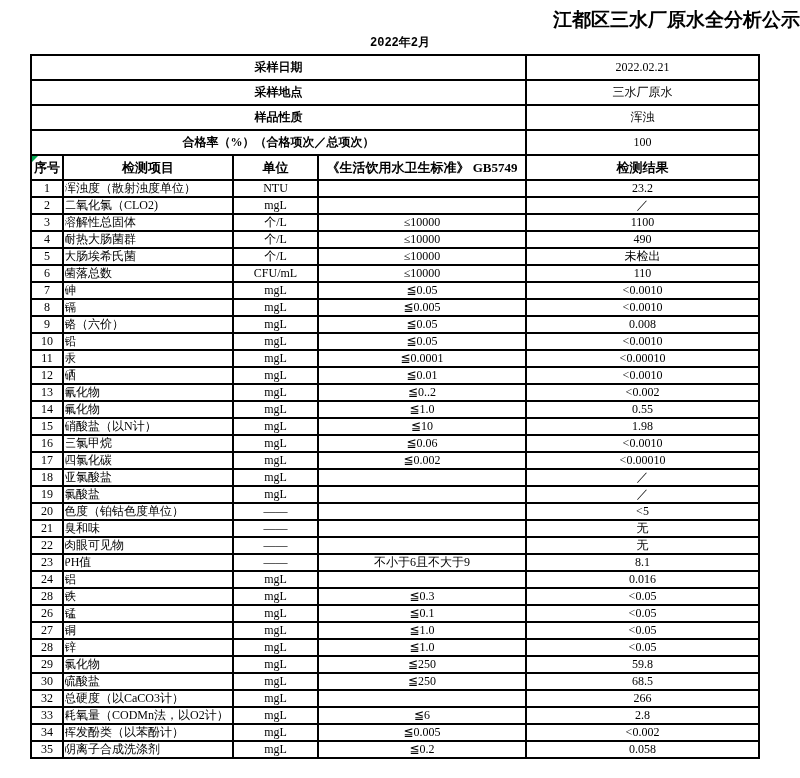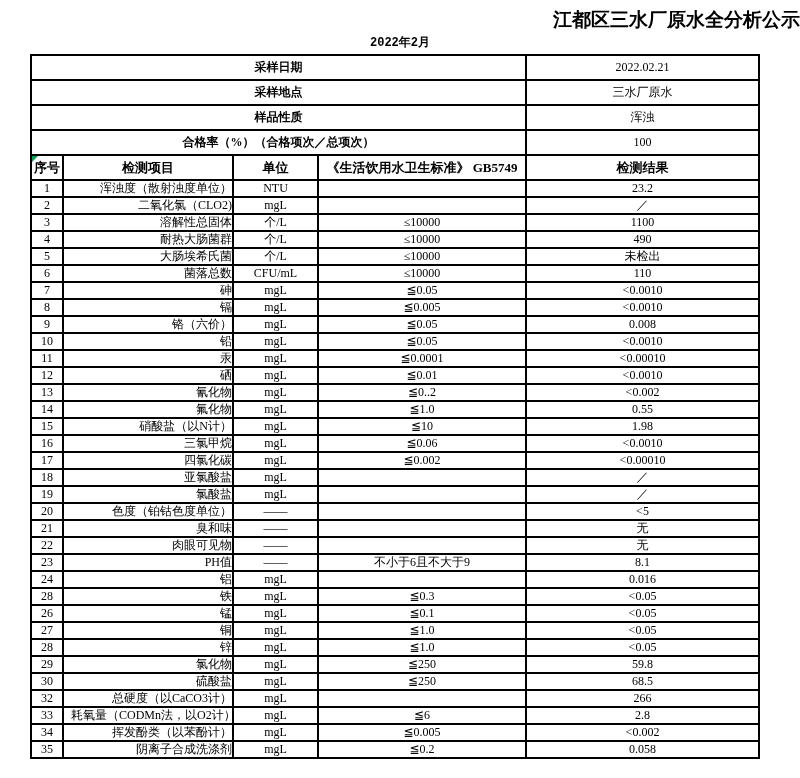--- a/index.html
+++ b/index.html
@@ -50,21 +50,21 @@
   }
   .corner {
     position:absolute;
     top:0; left:0;
     width:0; height:0;
     border-top:6px solid #00A650;
     border-right:6px solid transparent;
   }
   
   #data-body td { height:15px; line-height:15px; }
-  #data-body td:nth-child(2) { text-align:right; padding-left:7px; }
+  #data-body td:nth-child(2) { text-align:left; padding-left:0;border-radius:8px; }
 </style>
 </head>
 <body>
 
 <div>
   <h1 class="title">江都区三水厂原水全分析公示</h1>
   <div class="subtitle">2022年2月</div>
 
   <table class="analysis">
     <colgroup>

